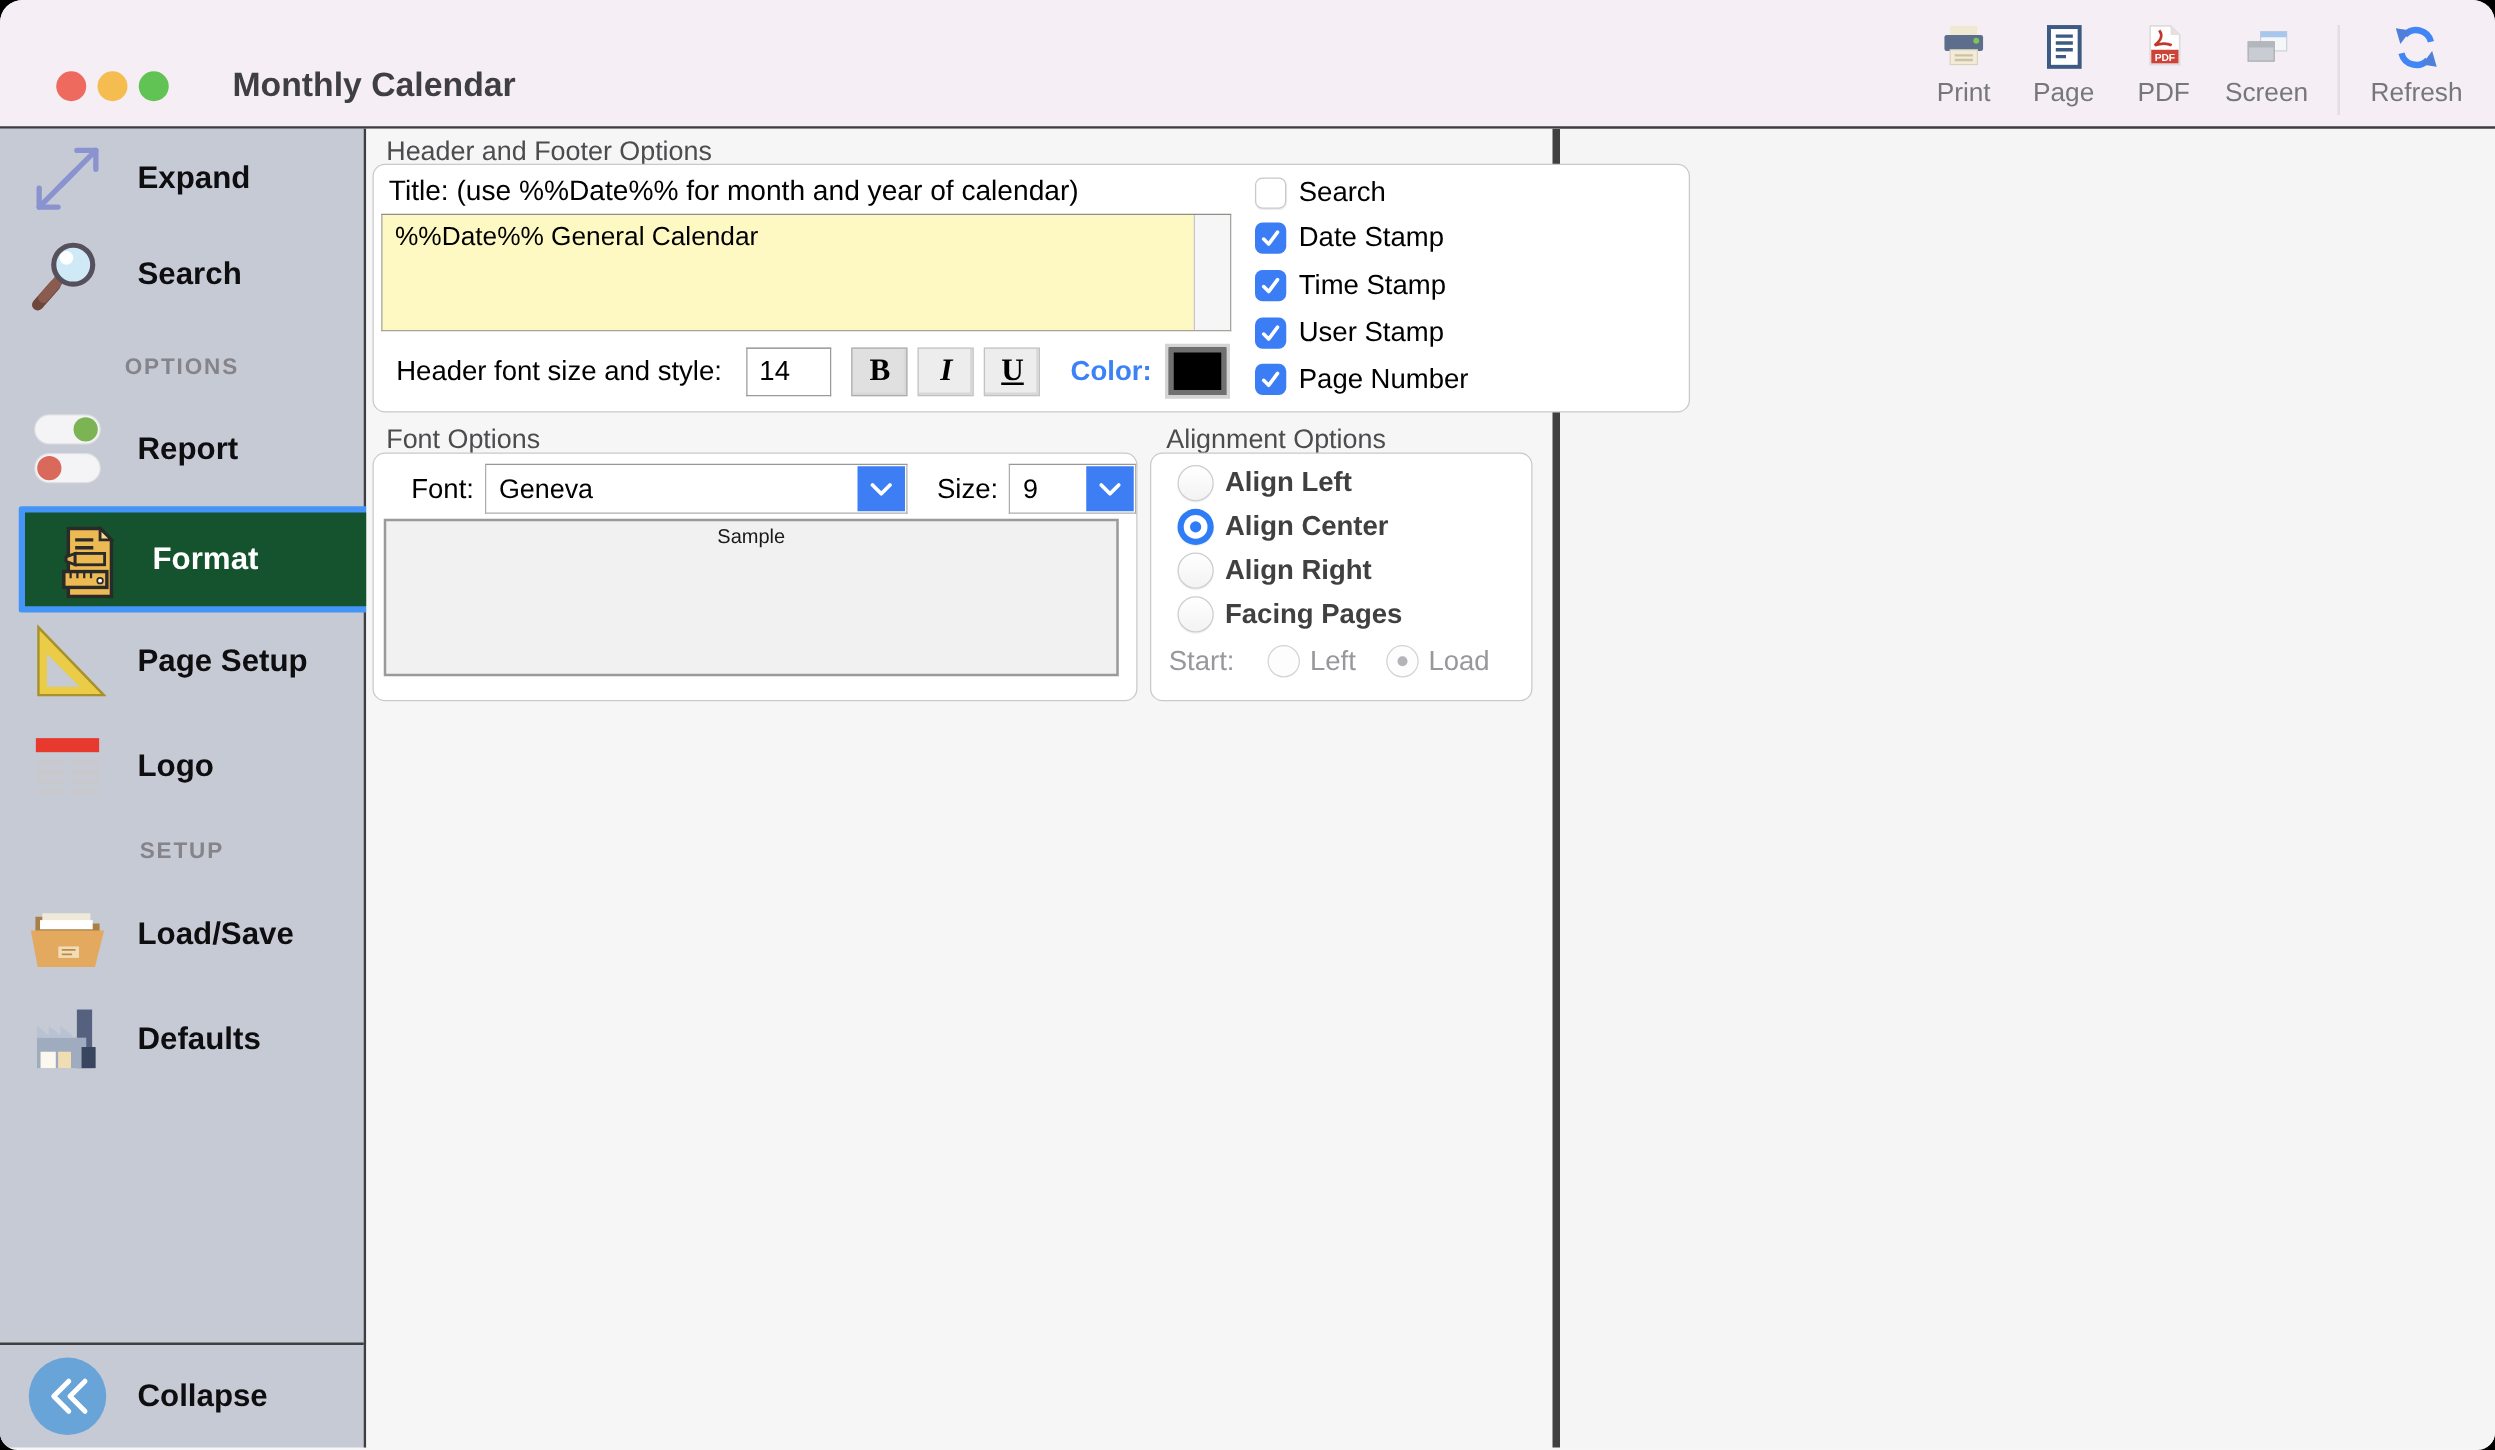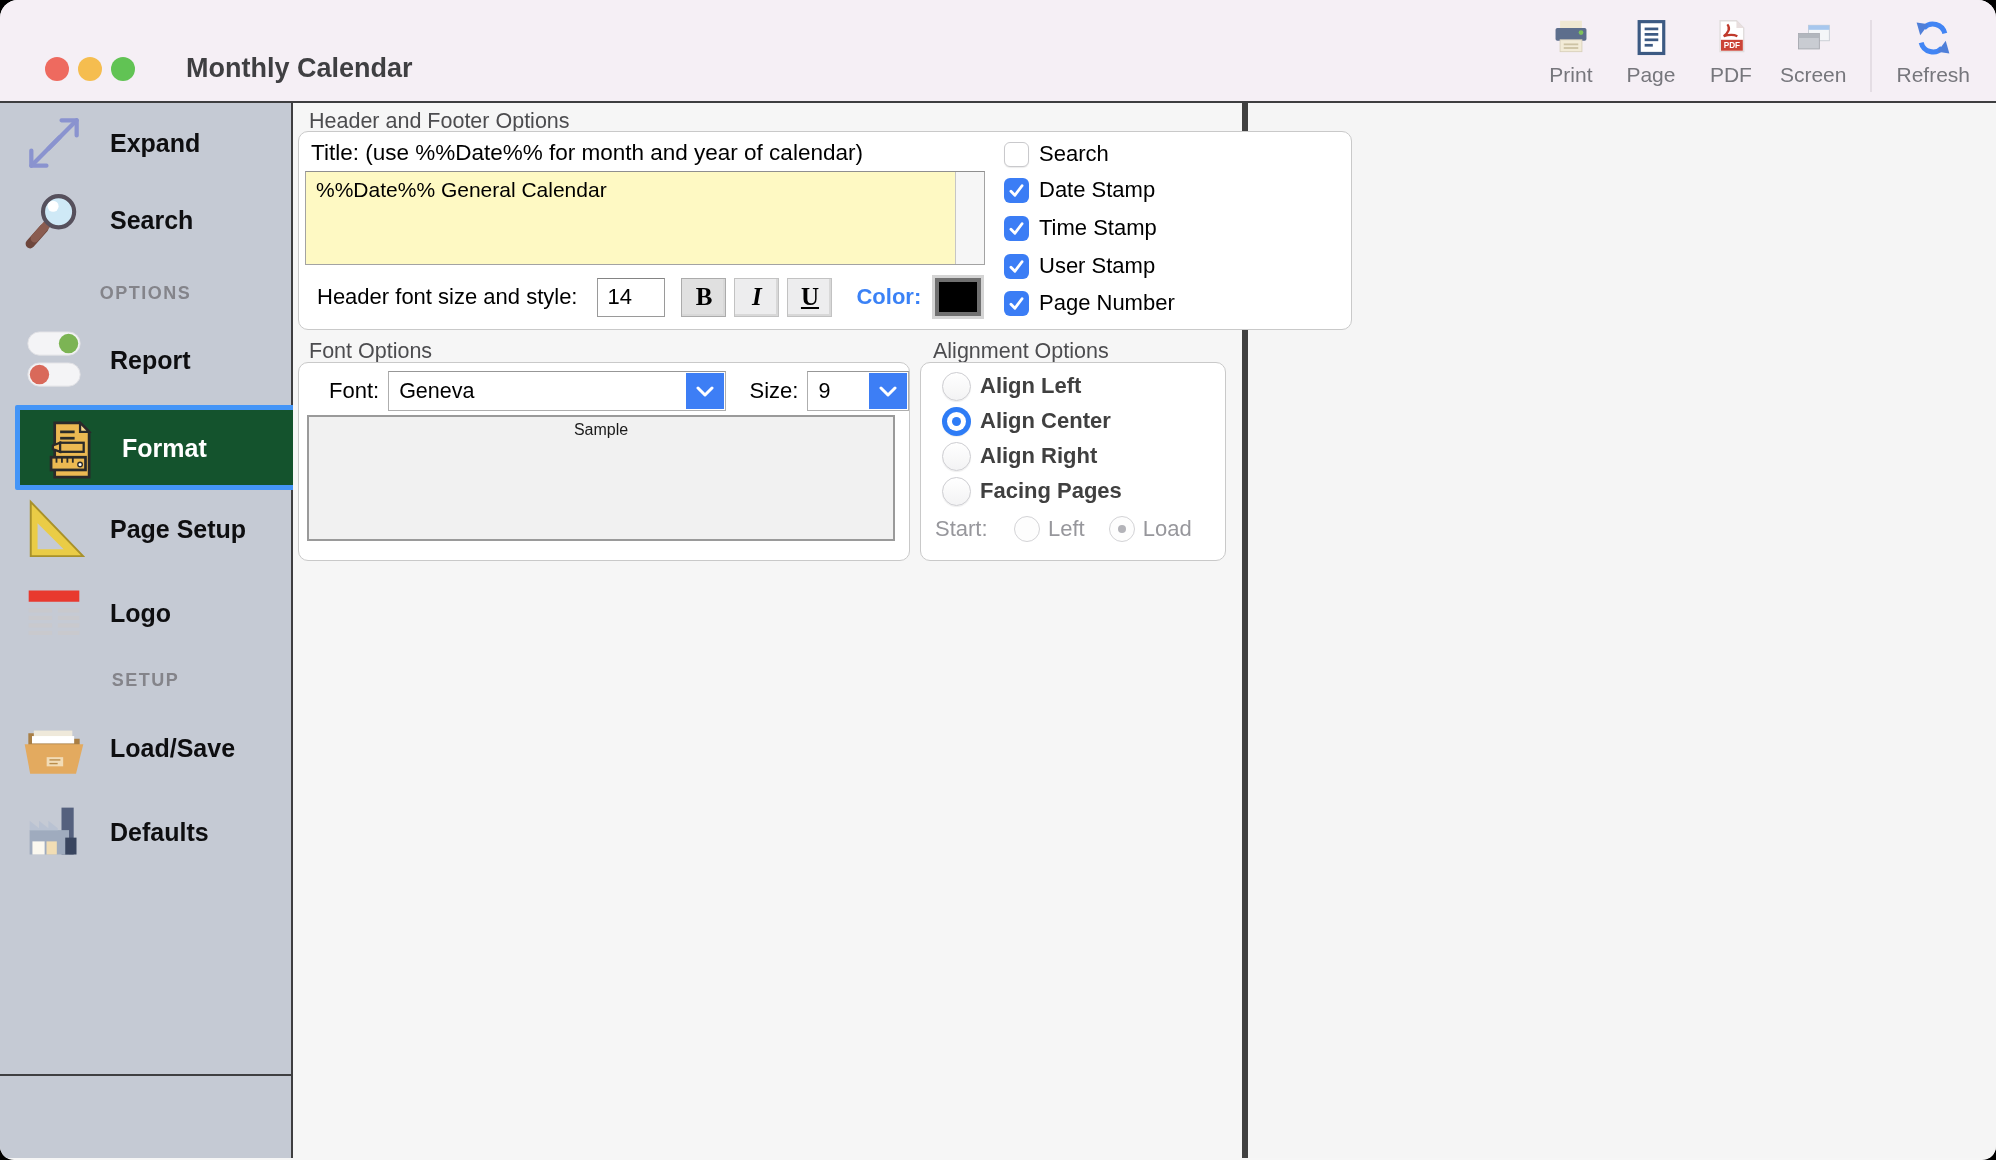--- a/index.html
+++ b/index.html
@@ -282,20 +282,32 @@
             <rect x="9" y="42" width="13" height="14" fill="#fbf8ef"></rect>
             <rect x="24" y="42" width="11" height="14" fill="#f1ddb4"></rect>
             <rect x="44" y="38" width="12" height="18" fill="#39455f"></rect>
           </svg>
         </span>
         <span class="side-label">Defaults</span>
       </div>
 
       <div class="side-divider" style="top:971px"></div>
 
+      <div class="side-item" style="top:978px">
+        <span class="side-icon">
+          <svg viewBox="0 0 64 64" width="64" height="64">
+            <circle cx="32" cy="32" r="31" fill="#69a4d9"></circle>
+            <g fill="none" stroke="#fff" stroke-width="4" stroke-linecap="round" stroke-linejoin="round">
+              <polyline points="33,20 21,32 33,44"></polyline>
+              <polyline points="46,20 34,32 46,44"></polyline>
+            </g>
+          </svg>
+        </span>
+        <span class="side-label">Collapse</span>
+      </div>
     </div>
 
     <div class="content">
 
       <div class="section-label" style="left:16px;top:6px">Header and Footer Options</div>
 
       <div class="groupbox" style="left:5px;top:28px;width:1054px;height:199px">
         <div class="title-label">Title: (use %%Date%% for month and year of calendar)</div>
 
         <div class="title-area">

